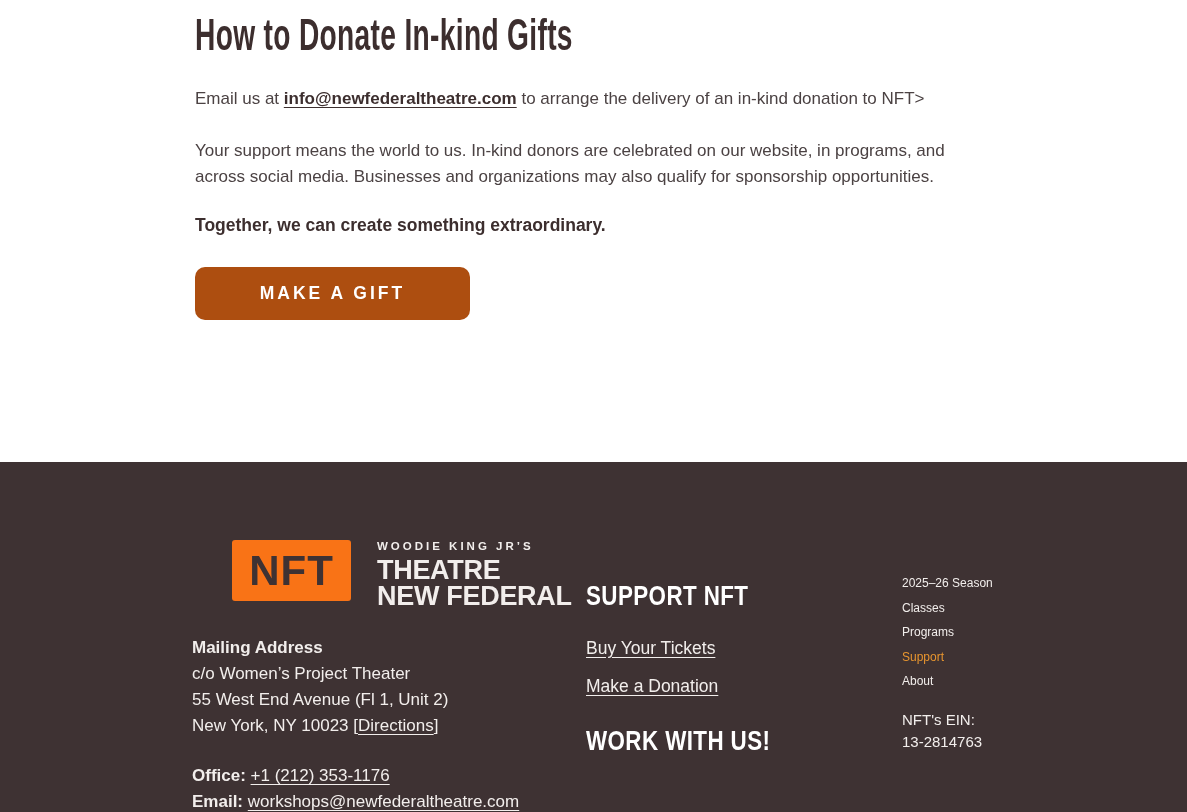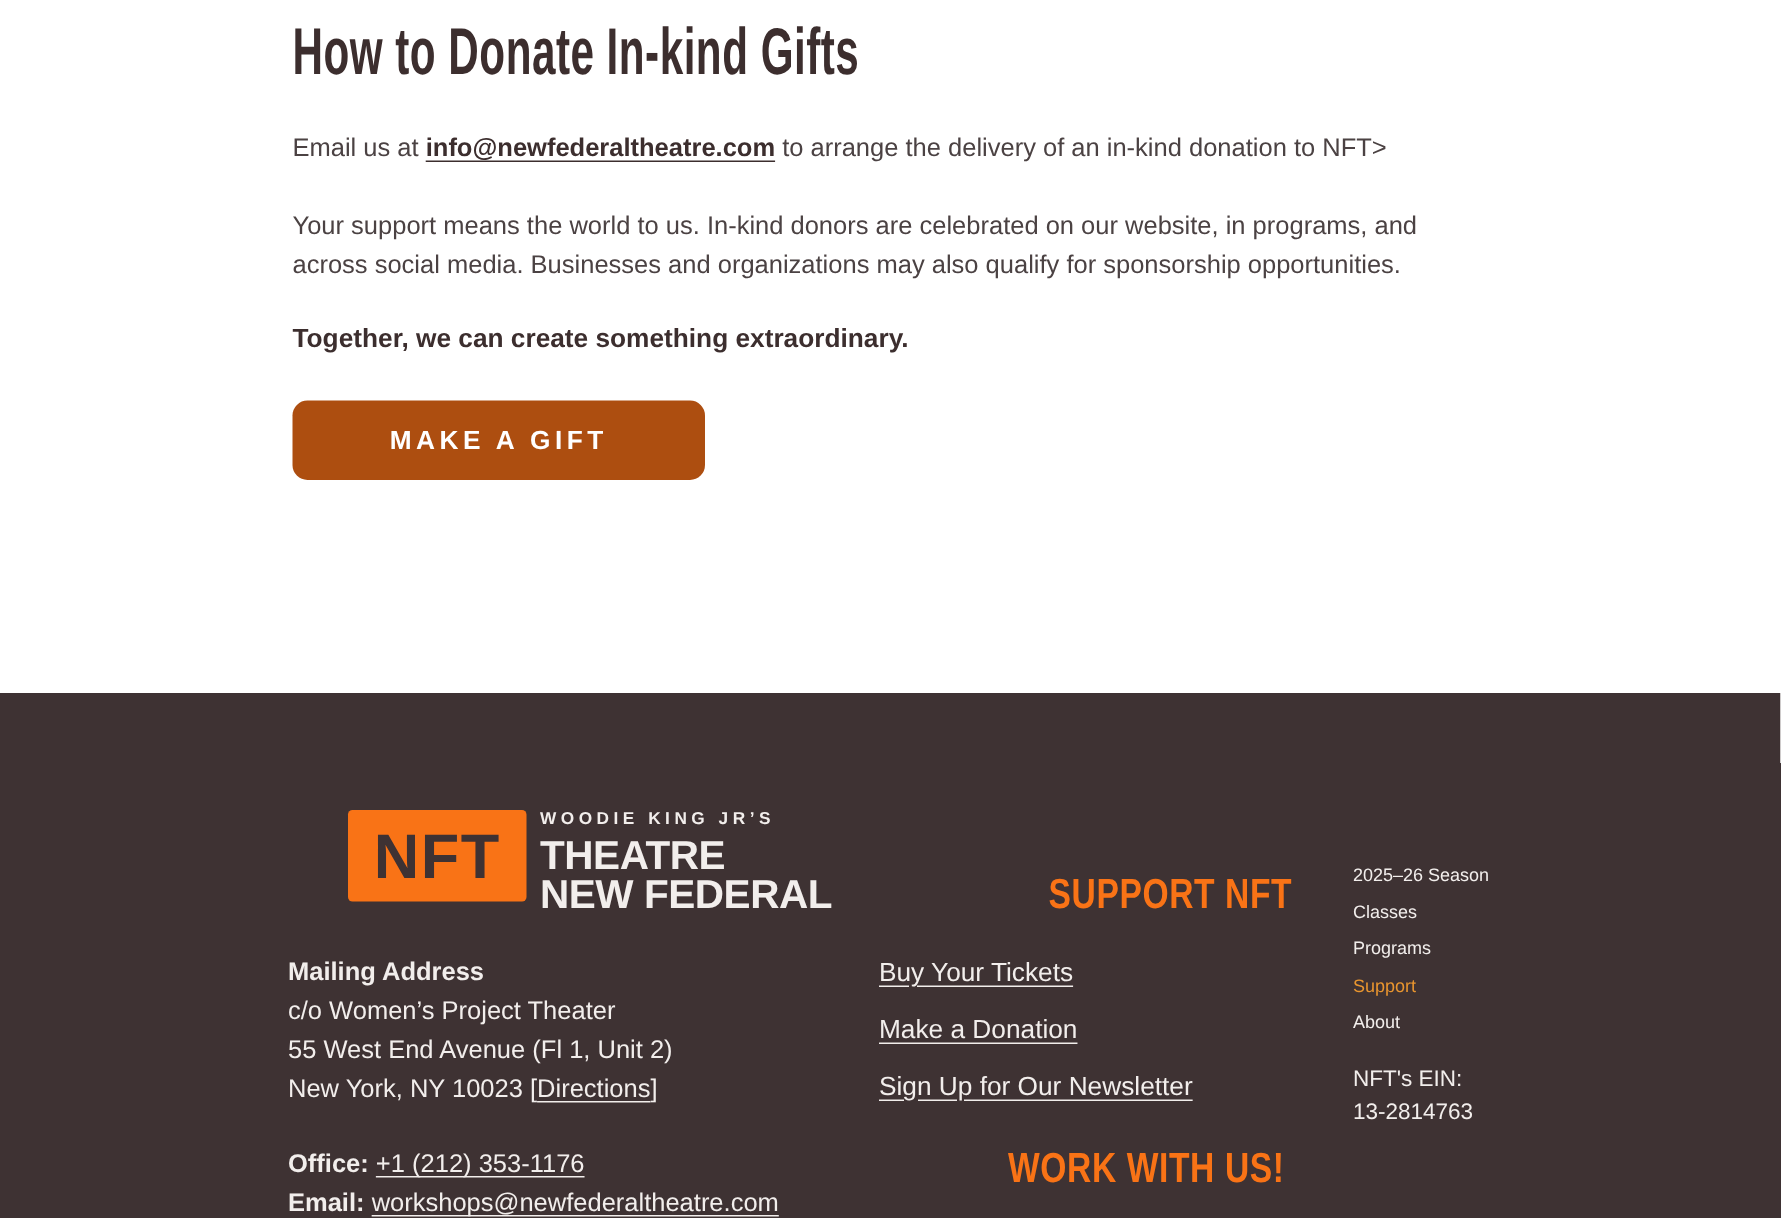--- a/index.html
+++ b/index.html
@@ -50,28 +50,28 @@
   .footer-inner{display:flex;}
   .fcol1{width:394px;}
   .fcol2{width:316px;padding-top:40px;}
   .fcol3{flex:1;padding-top:36px;}
   .logo-row{display:flex;align-items:flex-start;}
   .logo-box{
     width:119px;height:61px;background:#f97316;color:var(--footer-bg);
     display:flex;align-items:center;justify-content:center;
     font-size:42px;font-weight:700;letter-spacing:1px;border-radius:3px;margin-left:40px;
   }
-  .logo-text{margin-left:9px;padding-top:1px;line-height:1;}
+  .logo-text{margin-left:26px;padding-top:1px;line-height:1;}
   .logo-tagline{font-size:11.5px;font-weight:700;letter-spacing:3px;margin-bottom:4px;}
   .logo-line{font-size:27px;font-weight:700;line-height:0.98;letter-spacing:-0.3px;}
   .addr-block{margin:26px 0 0 0;font-size:17px;line-height:26px;}
   .addr-title{font-weight:700;}
   .contact-block{margin:24px 0 0 0;font-size:17px;line-height:26px;font-weight:700;}
   .f-link{color:var(--footer-text);text-decoration:underline;text-underline-offset:3px;font-weight:400;}
-  .fcol2 h3{margin:0;font-size:28px;font-weight:700;color:#f97316;letter-spacing:0.5px;text-align:right;}
+  .fcol2 h3{margin:0;font-size:28px;font-weight:700;color:#ffffff;letter-spacing:0.5px;}
   .support-links{margin-top:26px;margin-bottom:28px;}
   .support-links a{display:block;font-size:17.5px;margin-bottom:17px;color:var(--footer-text);text-decoration:underline;text-underline-offset:3px;}
   .nav-links a{display:block;font-size:12px;margin-bottom:10.5px;color:var(--footer-text);text-decoration:none;}
   .nav-links a.active{color:var(--active-orange);}
   .ein-block{margin-top:21px;font-size:15px;line-height:22px;}
   .ein-label{font-weight:400;}
 </style>
 </head>
 <body>
 
@@ -115,21 +115,20 @@
         <span>Email:</span>
         <a href="#" class="f-link">workshops@newfederaltheatre.com</a>
       </div>
     </div>
 
     <div class="fcol2">
       <h3><span class="cond-f">SUPPORT NFT</span></h3>
       <div class="support-links">
         <a href="#">Buy Your Tickets</a>
         <a href="#">Make a Donation</a>
-        <a href="#">Sign Up for Our Newsletter</a>
       </div>
       <h3><span class="cond-f">WORK WITH US!</span></h3>
     </div>
 
     <div class="fcol3">
       <nav class="nav-links">
         <a href="#">2025–26 Season</a>
         <a href="#">Classes</a>
         <a href="#">Programs</a>
         <a href="#" class="active">Support</a>

